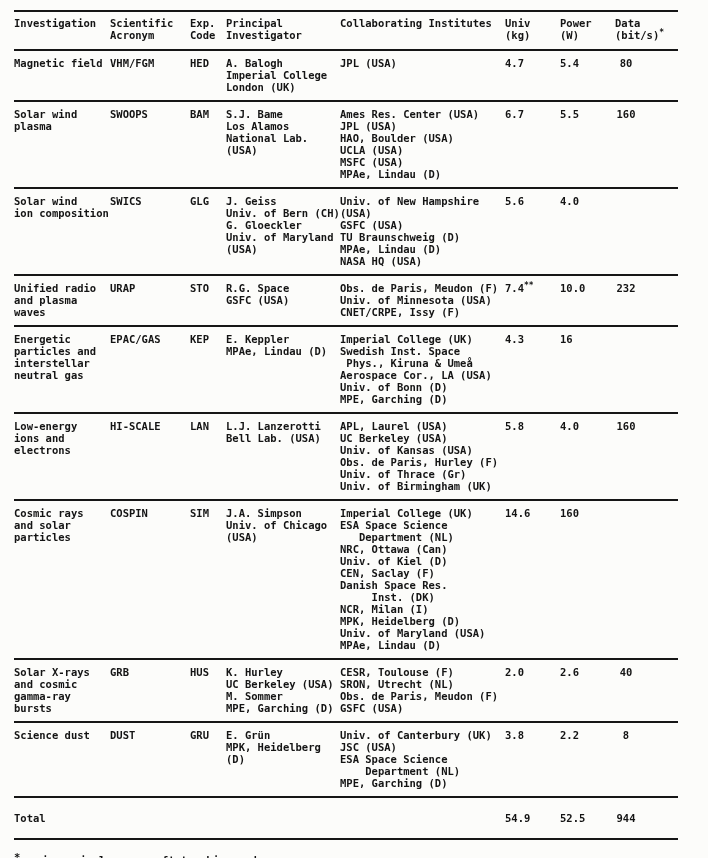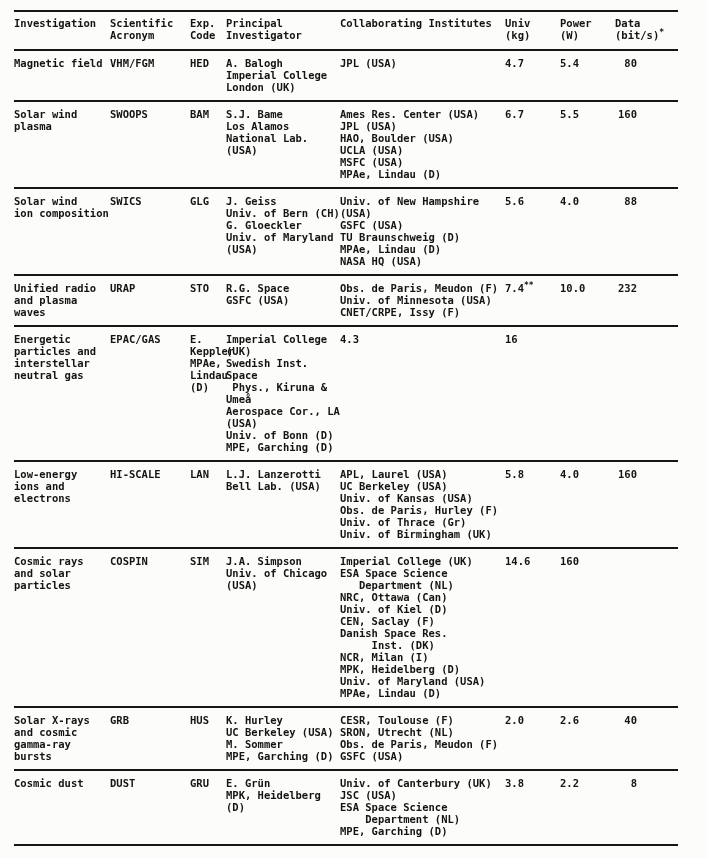--- a/index.html
+++ b/index.html
@@ -22,21 +22,21 @@
   .row {
     border-bottom:2px solid #161616;
     padding:6px 0 7px 0;
   }
   .total {
     border-bottom:2px solid #161616;
     padding:14px 0 14px 0;
   }
   .cell { white-space:pre-wrap; }
   .tbody .col-data, .total .col-data {
-    text-align:right; padding-right:58px; box-sizing:border-box;
+    text-align:center; padding-right:58px; box-sizing:border-box;
   }
   sup { font-size:8px; line-height:0; vertical-align:super; }
   .footnotes { margin-top:14px; }
   .footnote { display:flex; }
   .fn-marker { width:28px; position:relative; top:-3px; }
 </style>
 </head>
 <body>
 
 <div class="page">
@@ -100,21 +100,20 @@
 Univ. of Maryland
 (USA)</div>
           <div class="cell col-institutes">Univ. of New Hampshire
 (USA)
 GSFC (USA)
 TU Braunschweig (D)
 MPAe, Lindau (D)
 NASA HQ (USA)</div>
           <div class="cell col-mass">5.6</div>
           <div class="cell col-power">4.0</div>
-          <div class="cell col-data">88</div>
         </div>
         <div class="grid-row row">
           <div class="cell col-investigation">Unified radio
 and plasma
 waves</div>
           <div class="cell col-acronym">URAP</div>
           <div class="cell col-exp_code">STO</div>
           <div class="cell col-pi">R.G. Space
 GSFC (USA)</div>
           <div class="cell col-institutes">Obs. de Paris, Meudon (F)
@@ -123,20 +122,21 @@
           <div class="cell col-mass">7.4<sup>**</sup></div>
           <div class="cell col-power">10.0</div>
           <div class="cell col-data">232</div>
         </div>
         <div class="grid-row row">
           <div class="cell col-investigation">Energetic
 particles and
 interstellar
 neutral gas</div>
           <div class="cell col-acronym">EPAC/GAS</div>
+          <div class="cell col-exp_code">KEP</div>
           <div class="cell col-pi">E. Keppler
 MPAe, Lindau (D)</div>
           <div class="cell col-institutes">Imperial College (UK)
 Swedish Inst. Space
  Phys., Kiruna &amp; Umeå
 Aerospace Cor., LA (USA)
 Univ. of Bonn (D)
 MPE, Garching (D)</div>
           <div class="cell col-mass">4.3</div>
           <div class="cell col-data">16</div>
@@ -196,21 +196,21 @@
 MPE, Garching (D)</div>
           <div class="cell col-institutes">CESR, Toulouse (F)
 SRON, Utrecht (NL)
 Obs. de Paris, Meudon (F)
 GSFC (USA)</div>
           <div class="cell col-mass">2.0</div>
           <div class="cell col-power">2.6</div>
           <div class="cell col-data">40</div>
         </div>
         <div class="grid-row row">
-          <div class="cell col-investigation">Cosmic dust</div>
+          <div class="cell col-investigation">Science dust</div>
           <div class="cell col-acronym">DUST</div>
           <div class="cell col-exp_code">GRU</div>
           <div class="cell col-pi">E. Grün
 MPK, Heidelberg (D)</div>
           <div class="cell col-institutes">Univ. of Canterbury (UK)
 JSC (USA)
 ESA Space Science
     Department (NL)
 MPE, Garching (D)</div>
           <div class="cell col-mass">3.8</div>

